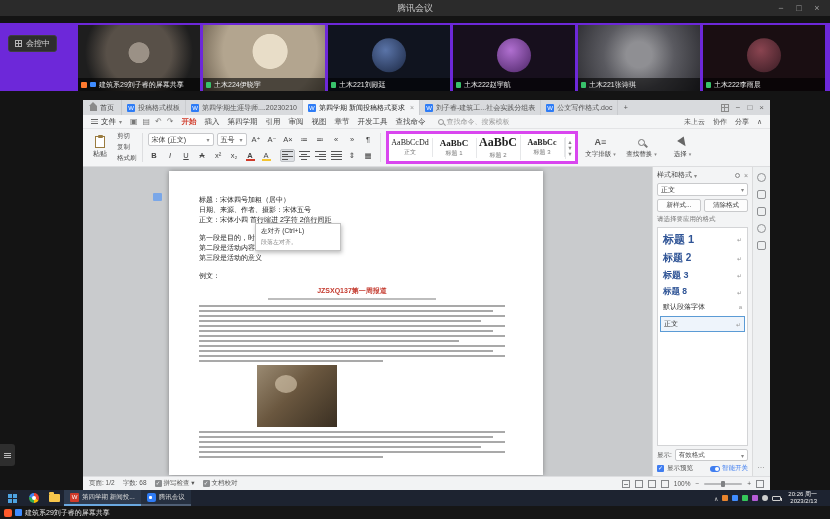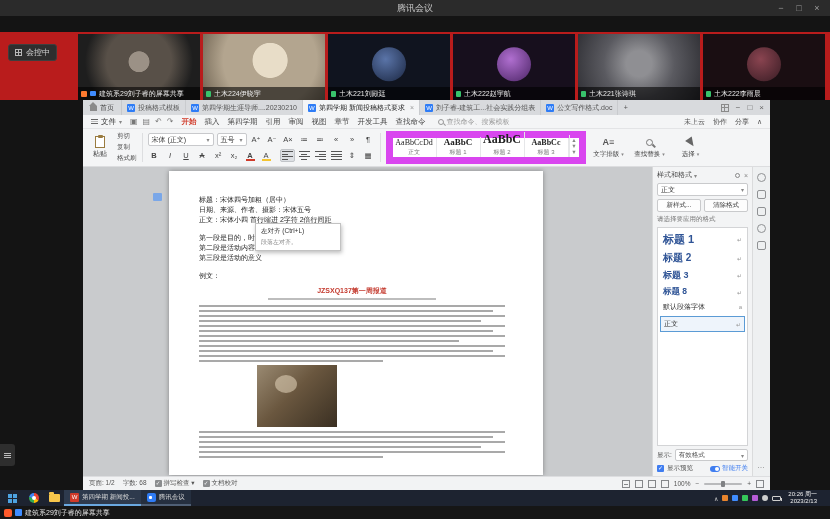--- a/index.html
+++ b/index.html
@@ -5,21 +5,21 @@
   *{margin:0;padding:0;box-sizing:border-box}
   body{background:#000;font-family:"Liberation Sans","DejaVu Sans",sans-serif}
   .screen{position:relative;width:830px;height:519px;background:#141414;overflow:hidden}
 
   
   .titlebar{position:absolute;left:0;top:0;width:830px;height:16px;background:#2b2b2b;display:flex;align-items:center;justify-content:center;color:#c9c9c9;font-size:9px}
   .wc{position:absolute;right:4px;top:0;height:16px;display:flex;align-items:center}
   .wc span{width:18px;text-align:center;color:#9b9b9b;font-size:9px;cursor:default}
 
   
-  .strip{position:absolute;left:0;top:32px;width:830px;height:68px;background:#b91c1c}
+  .strip{position:absolute;left:0;top:23px;width:830px;height:68px;background:#6d28d9}
   .badge{position:absolute;left:8px;top:12px;display:flex;align-items:center;gap:4px;background:#2e2e2e;border:1px solid #3e3e3e;border-radius:3px;color:#cfcfcf;font-size:8px;padding:2px 6px}
   .grid-ic{width:7px;height:7px;border:1px solid #b6b6b6;background:
       linear-gradient(#b6b6b6,#b6b6b6) 50% 0/1px 100% no-repeat,
       linear-gradient(#b6b6b6,#b6b6b6) 0 50%/100% 1px no-repeat}
   .thumbs{position:absolute;left:78px;top:2px;display:flex;gap:3px}
   .thumb{width:122px;height:66px;background:#0a0a0a;position:relative;overflow:hidden}
   .t1{background:radial-gradient(circle at 50% 42%,#9b9186 0 14%,#585048 15% 45%,#1e1e1e 75%)}
   .t2{background:radial-gradient(circle at 55% 40%,#e8ddc8 0 22%,#b3a58f 23% 60%,#6b5f4e)}
   .t3{background:#10141f}
   .t4{background:#170f1d}
@@ -80,21 +80,21 @@
   .bld{font-weight:bold}.itl{font-style:italic}.unl{text-decoration:underline}.str{text-decoration:line-through}
   .fcolor{position:relative;font-weight:bold}
   .fcolor::after{content:'';position:absolute;left:2px;right:2px;bottom:1px;height:2px;background:#d03a29}
   .hcolor::after{content:'';position:absolute;left:2px;right:2px;bottom:1px;height:2px;background:#f4c430}
   .hcolor{position:relative}
   .al{width:11px;height:9px;display:flex;flex-direction:column;justify-content:space-between}
   .al i{display:block;height:1px;background:#555}
   .al-l i:nth-child(2),.al-l i:nth-child(4){width:60%}
   .al-c i:nth-child(2),.al-c i:nth-child(4){width:60%;margin:0 auto}
   .al-r i:nth-child(2),.al-r i:nth-child(4){width:60%;margin-left:auto}
-  .gallery{display:flex;align-items:flex-end;border:7px solid #d946ef;background:#fff}
+  .gallery{display:flex;align-items:center;border:3px solid #d946ef;background:#fff}
   .scard{width:44px;display:flex;flex-direction:column;align-items:center;justify-content:center;border-right:1px solid #e6e7e9;gap:1px}
   .scard .prev{font-family:"Liberation Serif","DejaVu Serif",serif;color:#222}
   .scard .nm{font-size:6px;color:#777}
   .p0{font-size:8px}.p1{font-size:9px;font-weight:bold}.p2{font-size:12px;font-weight:bold}.p3{font-size:8px;font-weight:bold}
   .gscroll{width:10px;display:flex;flex-direction:column;align-items:center;justify-content:space-between;padding:2px 0;color:#888;font-size:5.5px;border-left:1px solid #e6e7e9}
   .tool{width:36px;display:flex;flex-direction:column;align-items:center;justify-content:center;gap:2px;color:#444}
   .tool .ic{height:11px;display:flex;align-items:center;justify-content:center;font-size:9px;color:#555}
   .tool .lb{display:flex;align-items:center;gap:2px;font-size:6.5px}
   .mag2{width:7px;height:7px;border:1.5px solid #777;border-radius:50%;position:relative}
   .mag2::after{content:'';position:absolute;width:4px;height:1.5px;background:#777;right:-4px;bottom:-2px;transform:rotate(45deg)}

